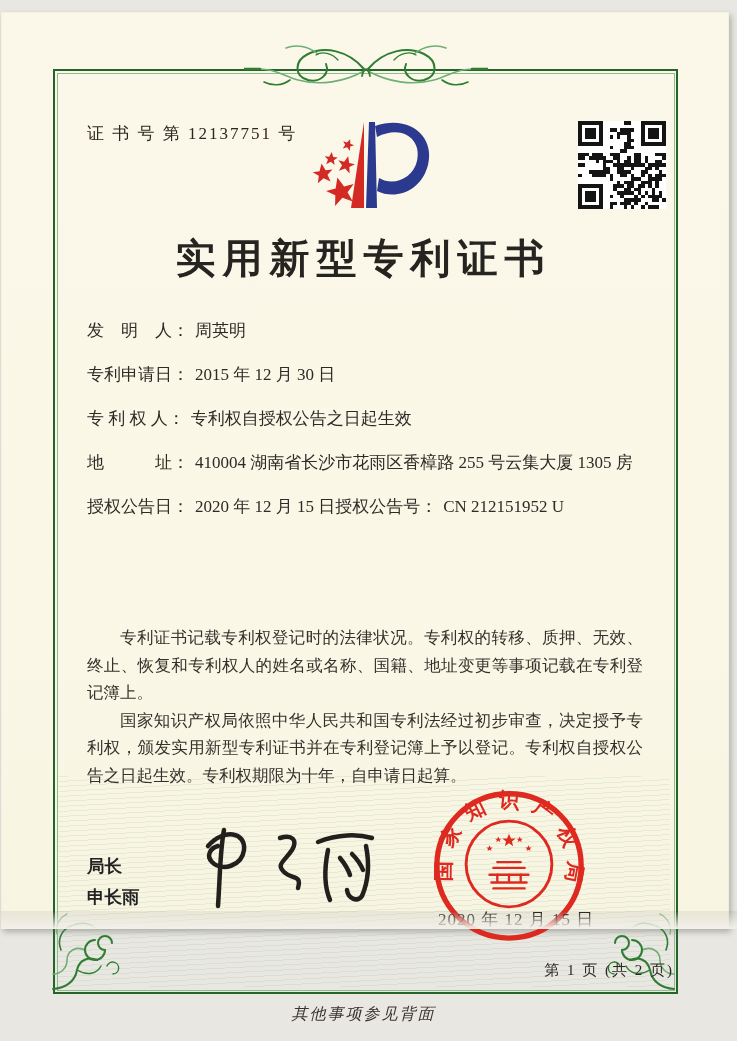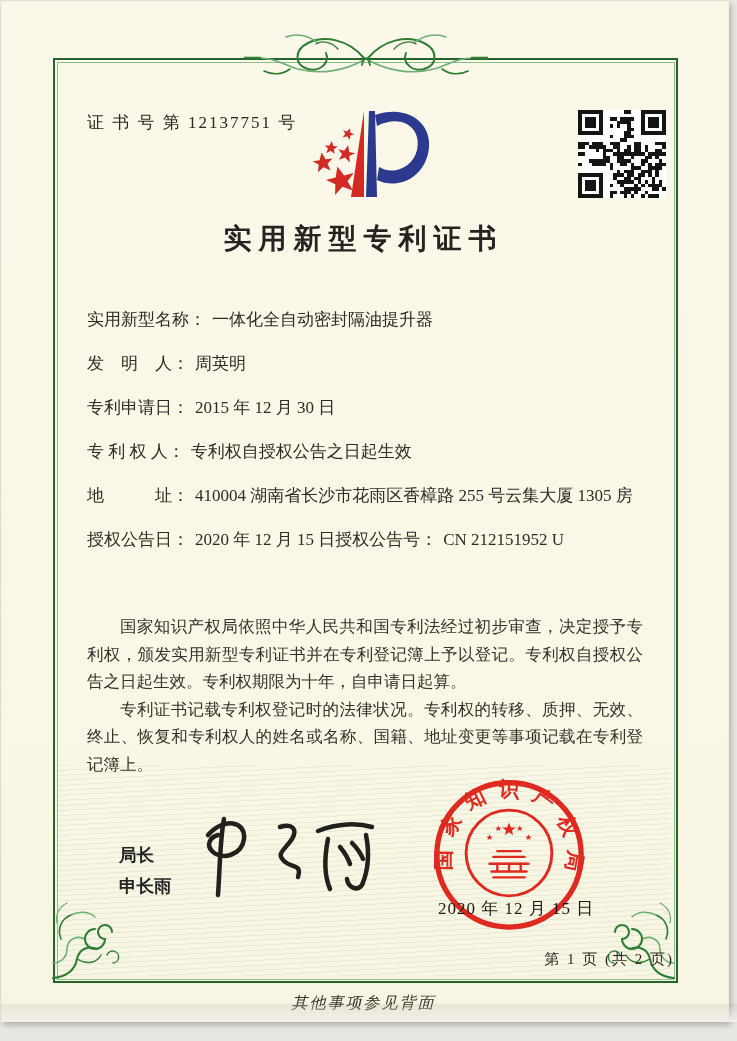--- a/index.html
+++ b/index.html
@@ -3,21 +3,21 @@
 <meta charset="utf-8">
 <style>
   html,body{margin:0;padding:0;}
   body{
     width:737px;height:1041px;
     background:#e9e7e1;
     font-family:"Liberation Serif","DejaVu Serif",serif;
     position:relative;overflow:hidden;
   }
   .paper{
-    position:absolute;left:1px;top:1px;width:728px;height:1021px;
+    position:absolute;left:1px;top:12px;width:728px;height:917px;
     background:linear-gradient(180deg,#fbf8ea 0%,#faf7e6 70%,#f7f4e2 100%);
     box-shadow:2px 3px 6px rgba(0,0,0,.25), inset 0 0 2px rgba(0,0,0,.08);
   }
   .frame{
     position:absolute;left:52px;top:57px;width:621px;height:921px;
     border:2.5px solid #26622a;
   }
   .frame-inner{
     position:absolute;inset:1.5px;border:1px solid #8cbe8c;
   }
@@ -28,36 +28,36 @@
     opacity:.75;
   }
   .cert-no{
     position:absolute;left:86px;top:110px;
     font-size:17px;color:#2c2620;letter-spacing:2px;
   }
   .logo{position:absolute;left:288px;top:100px;}
   .qr{position:absolute;left:577px;top:109px;width:88px;height:88px;background:#fff;}
   .title{
     position:absolute;left:52px;width:621px;top:219px;text-align:center;
-    font-size:28px;font-weight:bold;color:#262420;letter-spacing:7px;
+    font-size:40px;font-weight:bold;color:#262420;letter-spacing:7px;
   }
   .fields{position:absolute;left:86px;top:307px;width:560px;}
   .frow{height:44px;font-size:17px;color:#2e2a26;white-space:nowrap;}
   .frow .lbl{font-weight:500;}
   .frow .val{margin-left:6px;}
   .frow .lbl2{font-weight:500;}
   .paras{
     position:absolute;left:86px;top:612px;width:556px;
     font-size:16.5px;line-height:27.5px;color:#35302b;text-align:justify;
   }
   .paras p{margin:0;text-indent:2em;}
   .director{
     position:absolute;left:86px;top:839px;
     font-family:"Liberation Sans","DejaVu Sans",sans-serif;
-    font-size:17.5px;color:#222;line-height:31px;font-weight:600;margin-left:32px;
+    font-size:17.5px;color:#222;line-height:31px;font-weight:600;
   }
   .signature{position:absolute;left:193px;top:808px;}
   .seal{position:absolute;left:430px;top:774px;opacity:.95;}
   .seal-date{
     position:absolute;left:437px;top:896px;width:170px;
     font-size:17px;color:#1d1a16;letter-spacing:1px;
   }
   .page-no{
     position:absolute;left:52px;width:621px;top:949px;text-align:right;
     font-size:15px;color:#2c2824;letter-spacing:2px;
@@ -340,42 +340,39 @@
       <rect x="18" y="24" width="1" height="1" fill="#141414"></rect>
       <rect x="20" y="24" width="1" height="1" fill="#141414"></rect>
       <rect x="21" y="24" width="1" height="1" fill="#141414"></rect>
       <rect x="22" y="24" width="1" height="1" fill="#141414"></rect>
     </svg>
 
   <div class="title">实用新型专利证书</div>
 
   <div class="fields">
     <div class="frow">
-      <span class="lbl">实用新型名称：</span><span class="val">一体化全自动密封隔油提升器</span>
-    </div>
-    <div class="frow">
       <span class="lbl">发　明　人：</span><span class="val">周英明</span>
     </div>
     <div class="frow">
       <span class="lbl">专利申请日：</span><span class="val">2015 年 12 月 30 日</span>
     </div>
     <div class="frow">
       <span class="lbl">专 利 权 人：</span><span class="val">专利权自授权公告之日起生效</span>
     </div>
     <div class="frow">
       <span class="lbl">地　　　址：</span><span class="val">410004 湖南省长沙市花雨区香樟路 255 号云集大厦 1305 房</span>
     </div>
     <div class="frow">
       <span class="lbl">授权公告日：</span><span class="val">2020 年 12 月 15 日</span><span class="lbl2">授权公告号：</span><span class="val">CN 212151952 U</span>
     </div>
   </div>
 
   <div class="paras">
+    <p>专利证书记载专利权登记时的法律状况。专利权的转移、质押、无效、终止、恢复和专利权人的姓名或名称、国籍、地址变更等事项记载在专利登记簿上。</p>
     <p>国家知识产权局依照中华人民共和国专利法经过初步审查，决定授予专利权，颁发实用新型专利证书并在专利登记簿上予以登记。专利权自授权公告之日起生效。专利权期限为十年，自申请日起算。</p>
-    <p>专利证书记载专利权登记时的法律状况。专利权的转移、质押、无效、终止、恢复和专利权人的姓名或名称、国籍、地址变更等事项记载在专利登记簿上。</p>
   </div>
 
   <div class="director">
     <div>局长</div>
     <div>申长雨</div>
   </div>
 
   <svg class="signature" width="190" height="95" viewBox="0 0 190 95">
     <g stroke="#22201d" fill="none" stroke-width="4.5" stroke-linecap="round" stroke-linejoin="round">
       <path d="M30,10 C26,30 26,58 24,86"></path>

